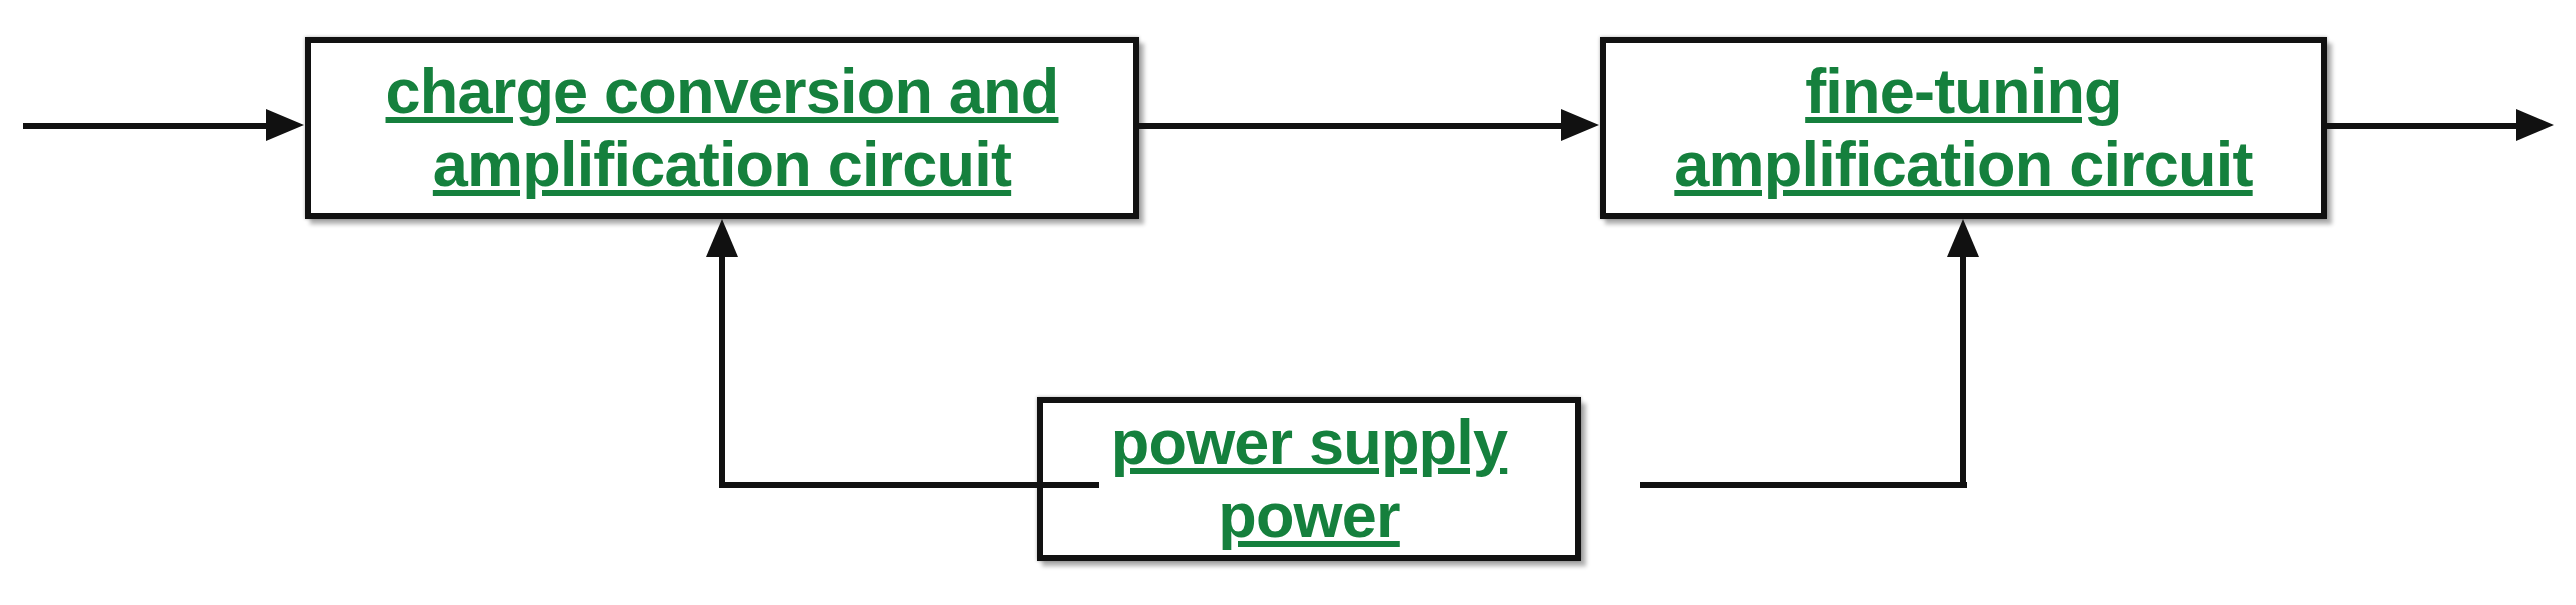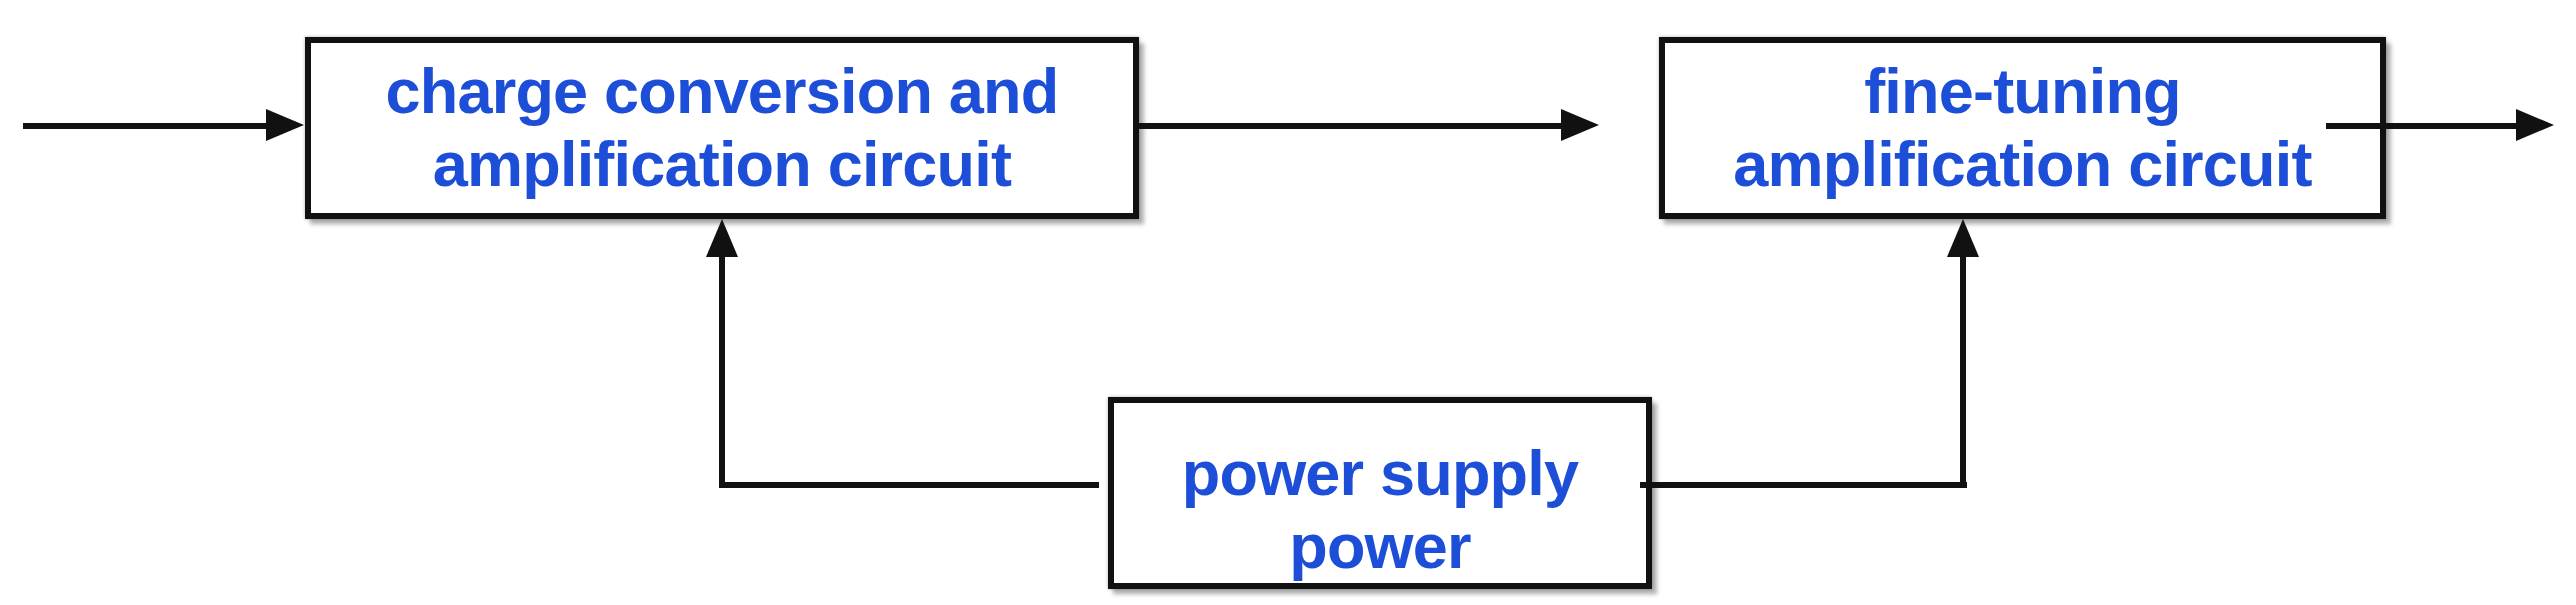--- a/index.html
+++ b/index.html
@@ -21,28 +21,29 @@
     border: 6.7px solid #111111;
     background: #ffffff;
     display: flex;
     flex-direction: column;
     justify-content: center;
     align-items: center;
     text-align: center;
     font-weight: bold;
     font-size: 63px;
     line-height: 1.16;
-    color: #1d4ed8;
+    color: #15803d;
     letter-spacing: -0.8px;
     box-shadow: 0 0 3.3px rgba(0,0,0,0.30), 5px 5.8px 4.2px rgba(0,0,0,0.30);
+    text-decoration: underline;
   }
   .box .bl { white-space: nowrap; }
   #box-charge { left: 305px;  top: 37px;  width: 834px; height: 182px; }
-  #box-fine   { left: 1659px; top: 37px;  width: 727px; height: 182px; }
-  #box-power  { left: 1108px; top: 397px; width: 544px; height: 192px; justify-content: flex-end; }
+  #box-fine   { left: 1600px; top: 37px;  width: 727px; height: 182px; }
+  #box-power  { left: 1037px; top: 397px; width: 544px; height: 164px; }
 
   .hline, .vline {
     position: absolute;
     background: #111111;
   }
   .hline { height: 5.8px; }
   .vline { width: 5.8px; }
 
   .head-right {
     position: absolute;

